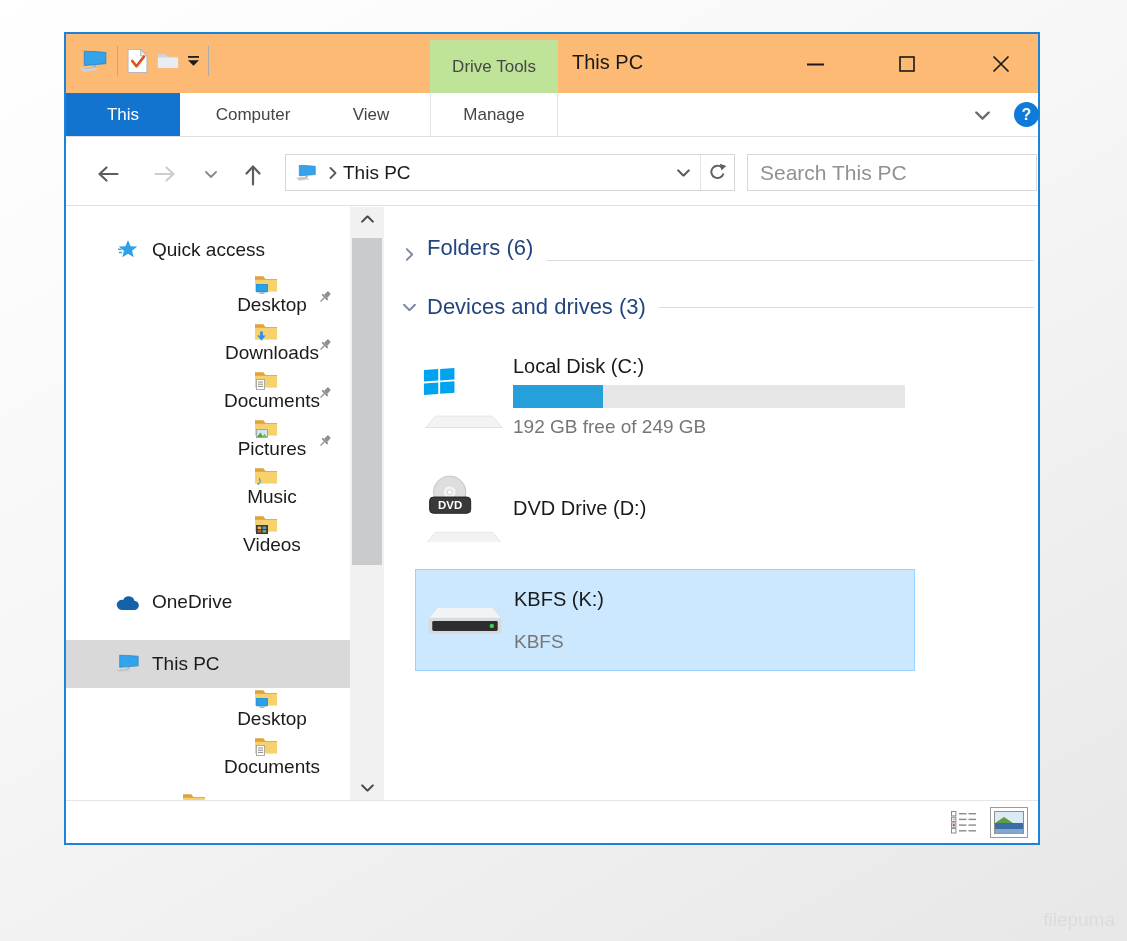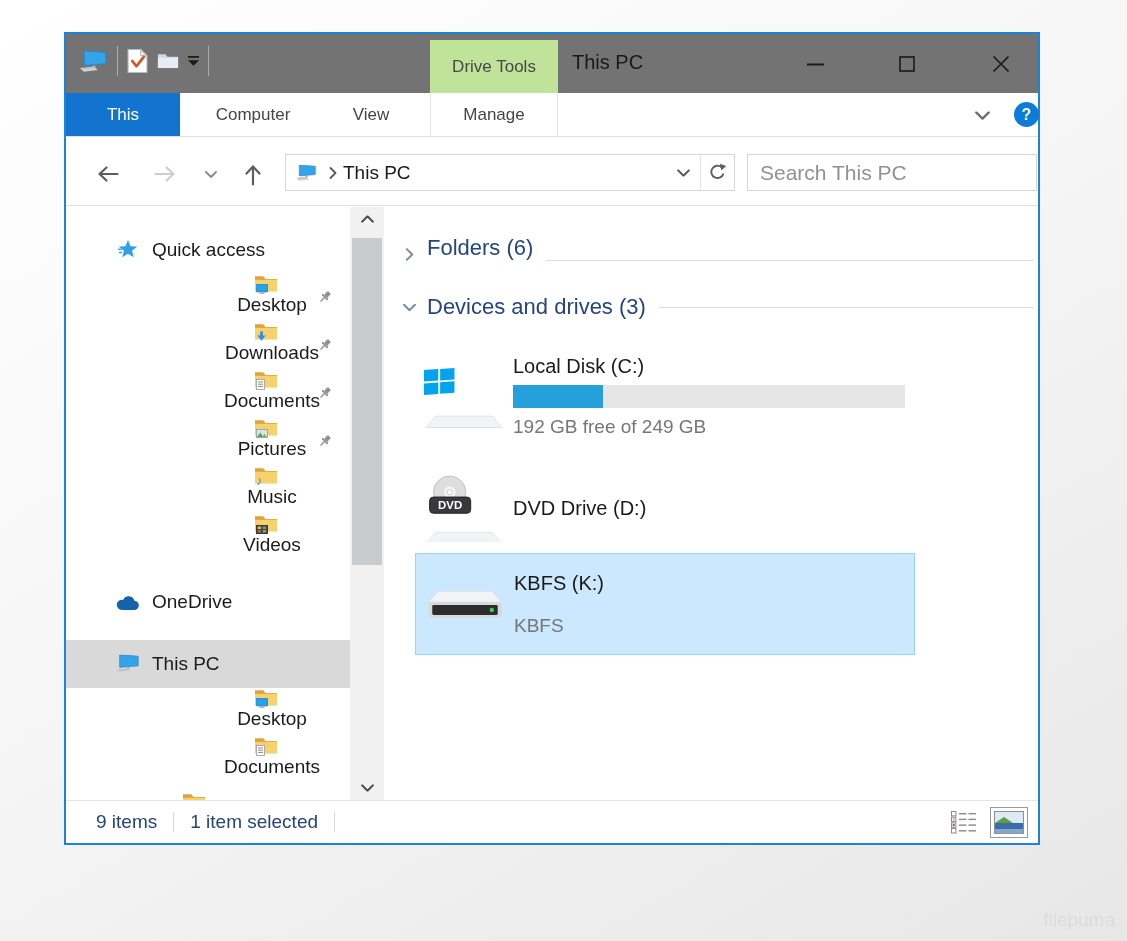--- a/index.html
+++ b/index.html
@@ -5,21 +5,21 @@
   * { margin:0; padding:0; box-sizing:border-box; }
   html,body { width:1127px; height:941px; overflow:hidden;
     font-family:"Liberation Sans","DejaVu Sans",sans-serif;
     background:linear-gradient(150deg,#ffffff 0%,#f6f6f6 45%,#e7e7e8 100%); }
   .watermark { position:absolute; right:12px; bottom:10px; font-size:19px; color:#dcdcdc; }
 
   .win { position:absolute; left:64px; top:32px; width:976px; height:813px;
     background:#fff; border:2px solid #1b83d9; }
 
   
-  .titlebar { position:relative; height:59px; background:#737373; }
+  .titlebar { position:relative; height:59px; background:#fdba74; }
   .qat { position:absolute; left:14px; top:12px; display:flex; align-items:center; gap:9px; }
   .qat-sep { width:1px; height:30px; background:#ababab; }
   .ctx-tab { position:absolute; left:364px; top:6px; width:128px; height:53px;
     background:#bfe398; display:flex; align-items:center; justify-content:center;
     font-size:17px; color:#474747; }
   .win-title { position:absolute; left:506px; top:17px; font-size:20px; color:#191919; }
   .cap-btn { position:absolute; top:10px; width:62px; height:40px;
     display:flex; align-items:center; justify-content:center; cursor:default; }
   .cap-min { left:718px; } .cap-max { left:810px; } .cap-close { left:904px; }
 
@@ -81,21 +81,21 @@
   .content { flex:1; position:relative; background:#fff; }
   .ghdr { position:absolute; left:0; right:4px; height:30px;
     display:flex; align-items:center; padding-left:19px; }
   .ghdr .gtitle { font-size:22px; color:#24457f; margin-left:11px; white-space:nowrap; }
   .ghdr .gline { flex:1; height:1px; background:#dcdcdc; margin-left:13px; }
   .ghdr1 { top:24px;align-items:flex-end; } .ghdr2 { top:85px; }
 
   .tile { position:absolute; left:31px; width:500px; display:flex; align-items:center; }
   .tile-c { top:136px; height:106px; }
   .tile-d { top:256px; height:90px; }
-  .tile-k { top:346px; height:102px; background:#cce8ff; border:1px solid #99d1ff; }
+  .tile-k { top:362px; height:102px; background:#cce8ff; border:1px solid #99d1ff; }
   .ticon { width:98px; display:flex; align-items:center; justify-content:center; flex:0 0 auto; }
   .tbody { flex:1; padding-right:10px; }
   .tname { font-size:20px; color:#1a1a1a; }
   .tsub  { font-size:19px; color:#767676; margin-top:20px; }
   .bar { margin-top:7px; width:100%; height:23px; background:#e6e6e6; }
   .bar-fill { height:100%; background:#26a0da; }
   .tfree { font-size:19px; color:#767676; margin-top:8px; }
 
   
   .statusbar { position:absolute; left:0; right:0; bottom:0; height:43px;
@@ -510,26 +510,20 @@
         </div>
         <div class="tbody">
           <div class="tname">KBFS (K:)</div>
           <div class="tsub">KBFS</div>
         </div>
       </div>
     </div>
   </div>
 
   <div class="statusbar">
-    <div class="st-left">
-      <span class="st-text">9 items</span>
-      <span class="st-sep"></span>
-      <span class="st-text">1 item selected</span>
-      <span class="st-sep"></span>
-    </div>
     <div class="st-right">
       <div class="viewbtn">
         <svg width="26" height="23" viewBox="0 0 26 23">
           <g stroke="#8a8a8a" fill="#ffffff">
             <rect x="0.5" y="0.5" width="4.4" height="4.4"></rect>
               <rect x="0.5" y="6.2" width="4.4" height="4.4"></rect>
             <rect x="0.5" y="11.9" width="4.4" height="4.4"></rect>
               <rect x="0.5" y="17.6" width="4.4" height="4.4"></rect>
           </g>
           <rect x="1.7" y="7.4" width="2" height="2" fill="#b0b0b0"></rect>

